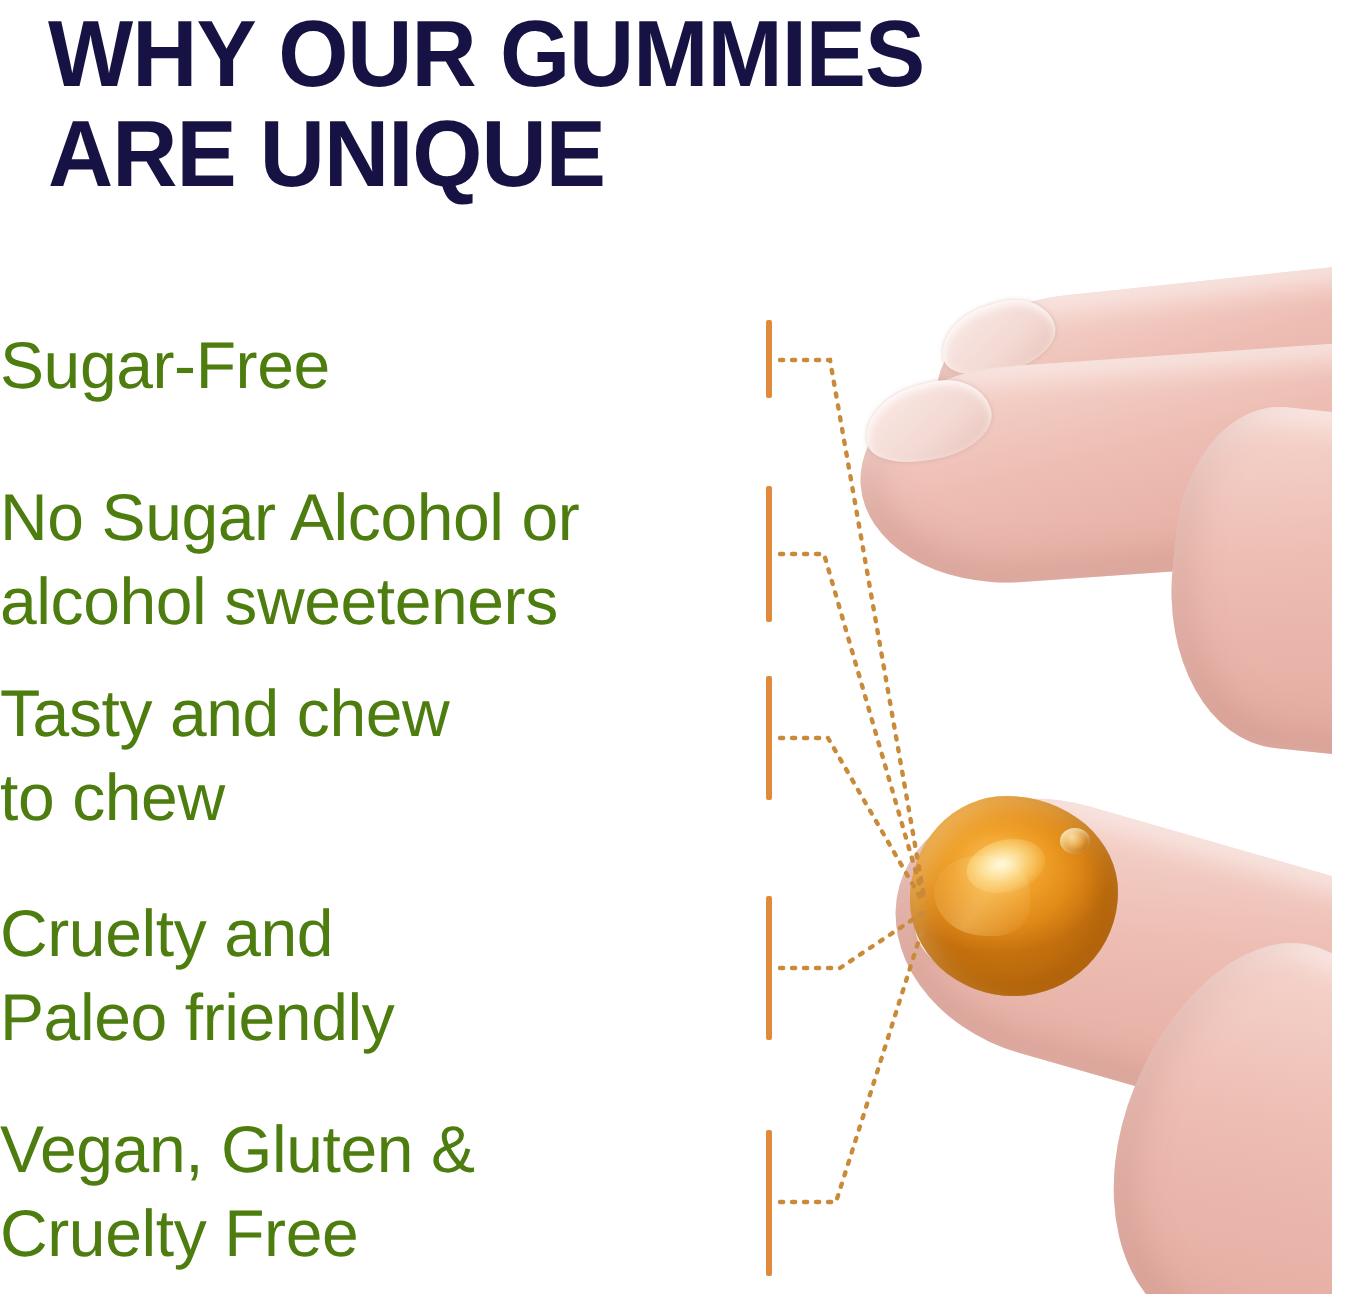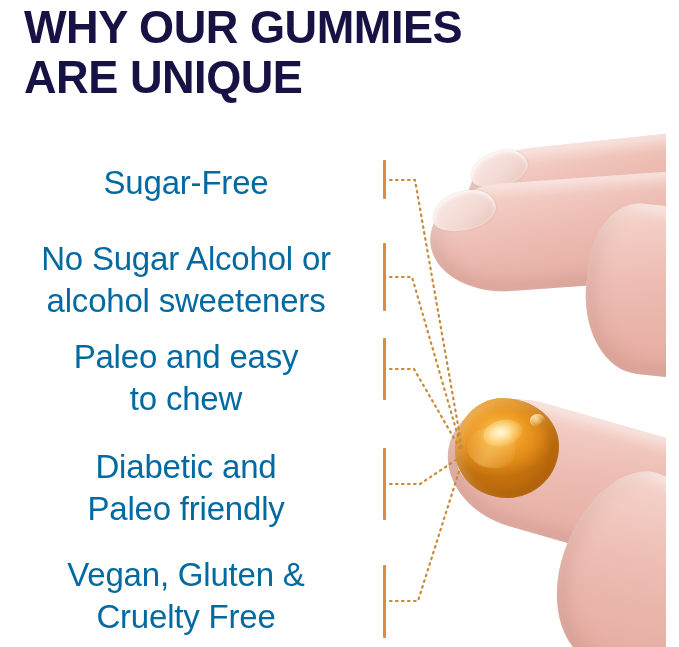--- a/index.html
+++ b/index.html
@@ -39,22 +39,22 @@
   #features {
     position: absolute;
     left: 0px;
     top: 150px;
     width: 372px;
   }
   .feature-row {
     position: absolute;
     right: 0;
     width: 372px;
-    text-align: center;
-    color: #0369a1;
+    text-align: left;
+    color: #4d7c0f;
     font-family: "Liberation Sans", sans-serif;
     font-weight: normal;
     font-size: 33px;
     line-height: 42px;
     white-space: pre-line;
     letter-spacing: -0.2px;
   }
 
   
   .tick {
@@ -176,23 +176,23 @@
         <path d="M 390 369 L 414 369 L 462 452"></path>
         <path d="M 390 484 L 420 484 L 462 456"></path>
         <path d="M 390 601 L 418 601 L 462 462"></path>
       </g>
   </svg>
 
   <div id="features">
       <div class="feature-row" style="top: 12px;">Sugar-Free</div>
       <div class="feature-row" style="top: 88px;">No Sugar Alcohol or
 alcohol sweeteners</div>
-      <div class="feature-row" style="top: 186px;">Paleo and easy
+      <div class="feature-row" style="top: 186px;">Tasty and chew
 to chew</div>
-      <div class="feature-row" style="top: 296px;">Diabetic and
+      <div class="feature-row" style="top: 296px;">Cruelty and
 Paleo friendly</div>
       <div class="feature-row" style="top: 404px;">Vegan, Gluten &amp;
 Cruelty Free</div>
     </div>
   <div id="ticks">
       <div class="tick" style="left: 383px; top: 160px; height: 39px; background: rgb(224, 138, 60);"></div>
       <div class="tick" style="left: 383px; top: 243px; height: 68px; background: rgb(224, 138, 60);"></div>
       <div class="tick" style="left: 383px; top: 338px; height: 62px; background: rgb(224, 138, 60);"></div>
       <div class="tick" style="left: 383px; top: 448px; height: 72px; background: rgb(224, 138, 60);"></div>
       <div class="tick" style="left: 383px; top: 565px; height: 73px; background: rgb(224, 138, 60);"></div>

